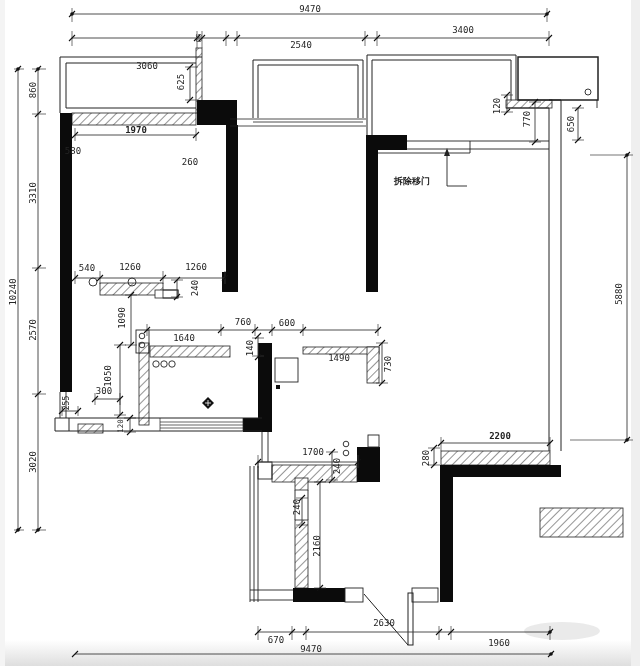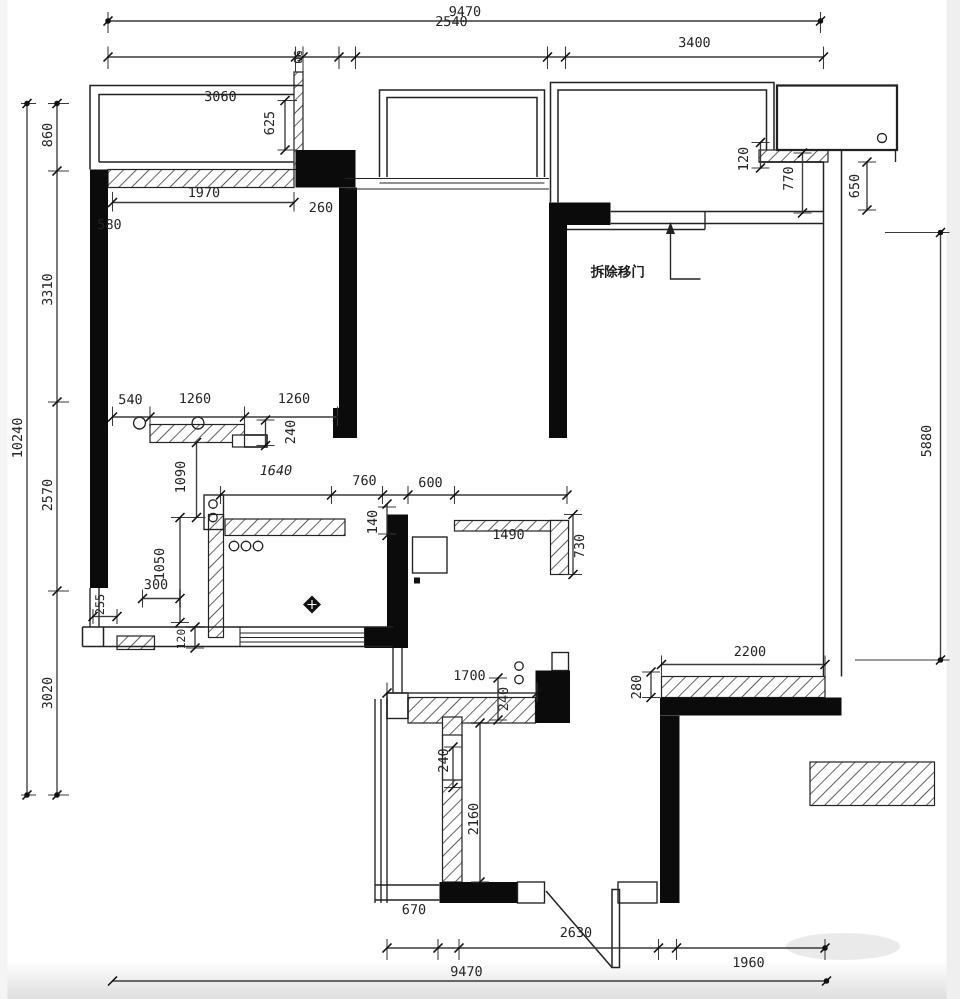--- a/index.html
+++ b/index.html
@@ -238,57 +238,57 @@
       <circle cx="550" cy="632" r="1.8"></circle>
           <circle cx="551" cy="654" r="1.8"></circle>
     </g>
   </g>
 </svg>
 
 <div id="dim-layer">
       <span class="dim" style="left: 310px; top: 9px; transform: translate(-50%, -50%) rotate(0deg);">9470</span>
       <span class="dim" style="left: 147px; top: 31px; transform: translate(-50%, -50%) rotate(0deg); margin-top: 35px;">3060</span>
       <span class="dim small" style="left: 198px; top: 38px; font-size: 7.5px; transform: translate(-50%, -50%) rotate(90deg);">90</span>
-      <span class="dim" style="left: 301px; top: 16px; transform: translate(-50%, -50%) rotate(0deg);">2540</span>
+      <span class="dim" style="left: 301px; top: 45px; transform: translate(-50%, -50%) rotate(0deg);">2540</span>
       <span class="dim" style="left: 463px; top: 30px; transform: translate(-50%, -50%) rotate(0deg);">3400</span>
       <span class="dim" style="left: 33px; top: 90px; transform: translate(-50%, -50%) rotate(-90deg);">860</span>
       <span class="dim" style="left: 33px; top: 193px; transform: translate(-50%, -50%) rotate(-90deg);">3310</span>
       <span class="dim" style="left: 33px; top: 330px; transform: translate(-50%, -50%) rotate(-90deg);">2570</span>
       <span class="dim" style="left: 33px; top: 462px; transform: translate(-50%, -50%) rotate(-90deg);">3020</span>
       <span class="dim" style="left: 13px; top: 292px; transform: translate(-50%, -50%) rotate(-90deg);">10240</span>
       <span class="dim" style="left: 497px; top: 106px; transform: translate(-50%, -50%) rotate(-90deg);">120</span>
       <span class="dim" style="left: 527px; top: 119px; transform: translate(-50%, -50%) rotate(-90deg);">770</span>
       <span class="dim" style="left: 571px; top: 124px; transform: translate(-50%, -50%) rotate(-90deg);">650</span>
       <span class="dim" style="left: 619px; top: 294px; transform: translate(-50%, -50%) rotate(-90deg);">5880</span>
       <span class="dim" style="left: 181px; top: 82px; transform: translate(-50%, -50%) rotate(-90deg);">625</span>
-      <span class="dim" style="left: 136px; top: 130px; transform: translate(-50%, -50%) rotate(0deg);">1970</span>
+      <span class="dim" style="left: 136px; top: 130px; transform: translate(-50%, -50%) rotate(0deg); font-weight: bold;">1970</span>
       <span class="dim" style="left: 73px; top: 151px; transform: translate(-50%, -50%) rotate(0deg);">580</span>
-      <span class="dim" style="left: 190px; top: 140px; transform: translate(-50%, -50%) rotate(0deg); margin-left: 24px;">260</span>
+      <span class="dim" style="left: 190px; top: 162px; transform: translate(-50%, -50%) rotate(0deg);">260</span>
       <span class="dim" style="left: 87px; top: 268px; transform: translate(-50%, -50%) rotate(0deg);">540</span>
       <span class="dim" style="left: 130px; top: 267px; transform: translate(-50%, -50%) rotate(0deg);">1260</span>
       <span class="dim" style="left: 196px; top: 267px; transform: translate(-50%, -50%) rotate(0deg);">1260</span>
       <span class="dim" style="left: 195px; top: 288px; transform: translate(-50%, -50%) rotate(-90deg);">240</span>
       <span class="dim" style="left: 122px; top: 318px; transform: translate(-50%, -50%) rotate(-90deg);">1090</span>
-      <span class="dim" style="left: 184px; top: 315px; transform: translate(-50%, -50%) rotate(0deg); font-style: italic;">1640</span>
+      <span class="dim" style="left: 184px; top: 338px; transform: translate(-50%, -50%) rotate(0deg);">1640</span>
       <span class="dim" style="left: 243px; top: 322px; transform: translate(-50%, -50%) rotate(0deg);">760</span>
       <span class="dim" style="left: 250px; top: 348px; transform: translate(-50%, -50%) rotate(-90deg);">140</span>
       <span class="dim" style="left: 287px; top: 323px; transform: translate(-50%, -50%) rotate(0deg);">600</span>
       <span class="dim" style="left: 339px; top: 322px; transform: translate(-50%, -50%) rotate(0deg); margin-top: 36px;">1490</span>
       <span class="dim" style="left: 388px; top: 364px; transform: translate(-50%, -50%) rotate(-90deg);">730</span>
       <span class="dim" style="left: 104px; top: 391px; transform: translate(-50%, -50%) rotate(0deg);">300</span>
       <span class="dim small" style="left: 67px; top: 403px; font-size: 8px; transform: translate(-50%, -50%) rotate(-90deg);">255</span>
       <span class="dim" style="left: 108px; top: 376px; transform: translate(-50%, -50%) rotate(-90deg);">1050</span>
       <span class="dim small" style="left: 121px; top: 426px; font-size: 7.5px; transform: translate(-50%, -50%) rotate(-90deg);">120</span>
-      <span class="dim" style="left: 500px; top: 436px; transform: translate(-50%, -50%) rotate(0deg);">2200</span>
+      <span class="dim" style="left: 500px; top: 436px; transform: translate(-50%, -50%) rotate(0deg); font-weight: bold;">2200</span>
       <span class="dim" style="left: 426px; top: 458px; transform: translate(-50%, -50%) rotate(-90deg);">280</span>
       <span class="dim" style="left: 313px; top: 452px; transform: translate(-50%, -50%) rotate(0deg);">1700</span>
       <span class="dim" style="left: 337px; top: 466px; transform: translate(-50%, -50%) rotate(-90deg);">240</span>
       <span class="dim" style="left: 297px; top: 507px; transform: translate(-50%, -50%) rotate(-90deg);">240</span>
       <span class="dim" style="left: 317px; top: 546px; transform: translate(-50%, -50%) rotate(-90deg);">2160</span>
-      <span class="dim" style="left: 276px; top: 608px; transform: translate(-50%, -50%) rotate(0deg);">670</span>
+      <span class="dim" style="left: 276px; top: 640px; transform: translate(-50%, -50%) rotate(0deg);">670</span>
       <span class="dim" style="left: 384px; top: 623px; transform: translate(-50%, -50%) rotate(0deg);">2630</span>
       <span class="dim" style="left: 499px; top: 625px; transform: translate(-50%, -50%) rotate(0deg); margin-top: 18px;">1960</span>
       <span class="dim" style="left: 311px; top: 649px; transform: translate(-50%, -50%) rotate(0deg);">9470</span>
     </div>
 
 <div class="anno">拆除移门</div>
 
 </div>
 
 </body></html>

